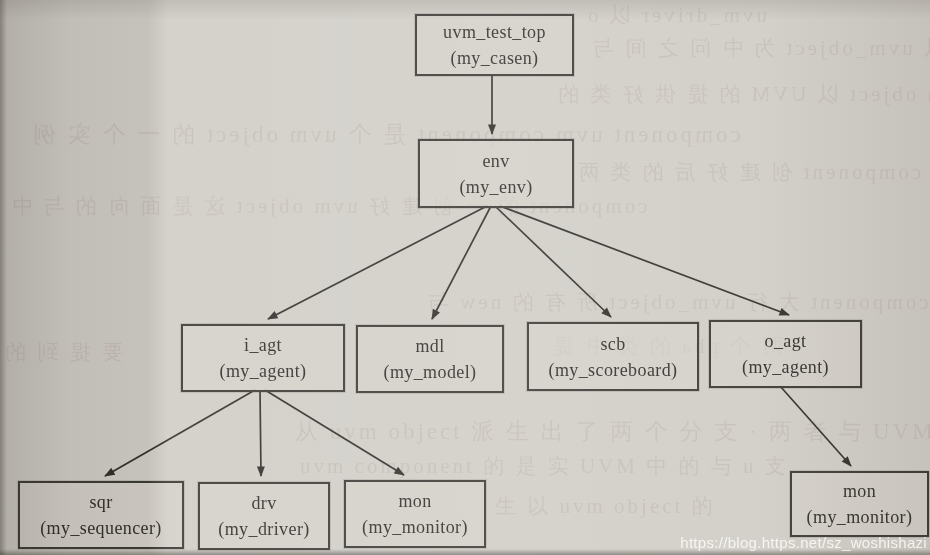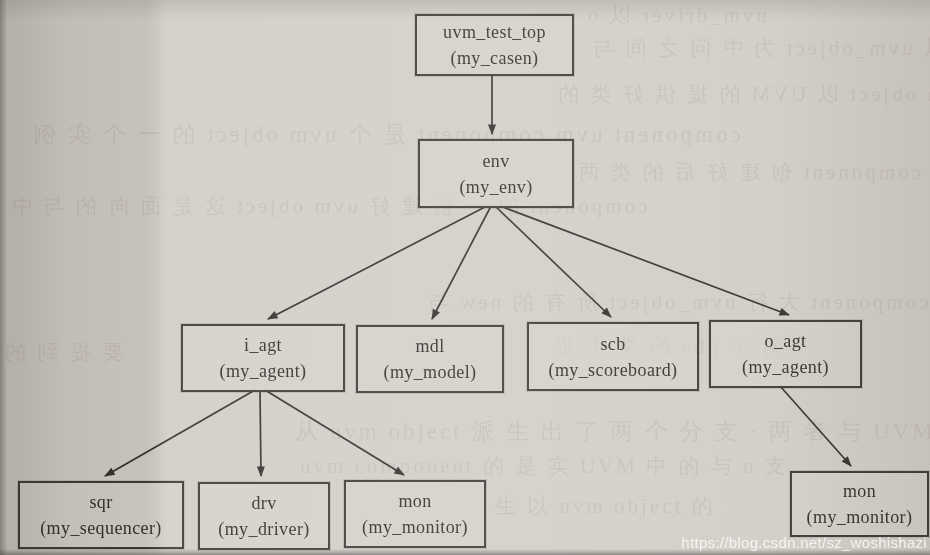--- a/index.html
+++ b/index.html
@@ -123,16 +123,16 @@
   </div>
   <div class="node" style="left:344px;top:480px;width:138px;height:64px">
     <div>mon</div>
     <div>(my_monitor)</div>
   </div>
   <div class="node" style="left:790px;top:471px;width:135px;height:62px">
     <div>mon</div>
     <div>(my_monitor)</div>
   </div>
 
-  <div class="watermark">https://blog.csdn.net/sz_woshishazi</div>
+  <div class="watermark">https://blog.https.net/sz_woshishazi</div>
 
   <div class="lighting"></div>
 </div>
 
 </body></html>

